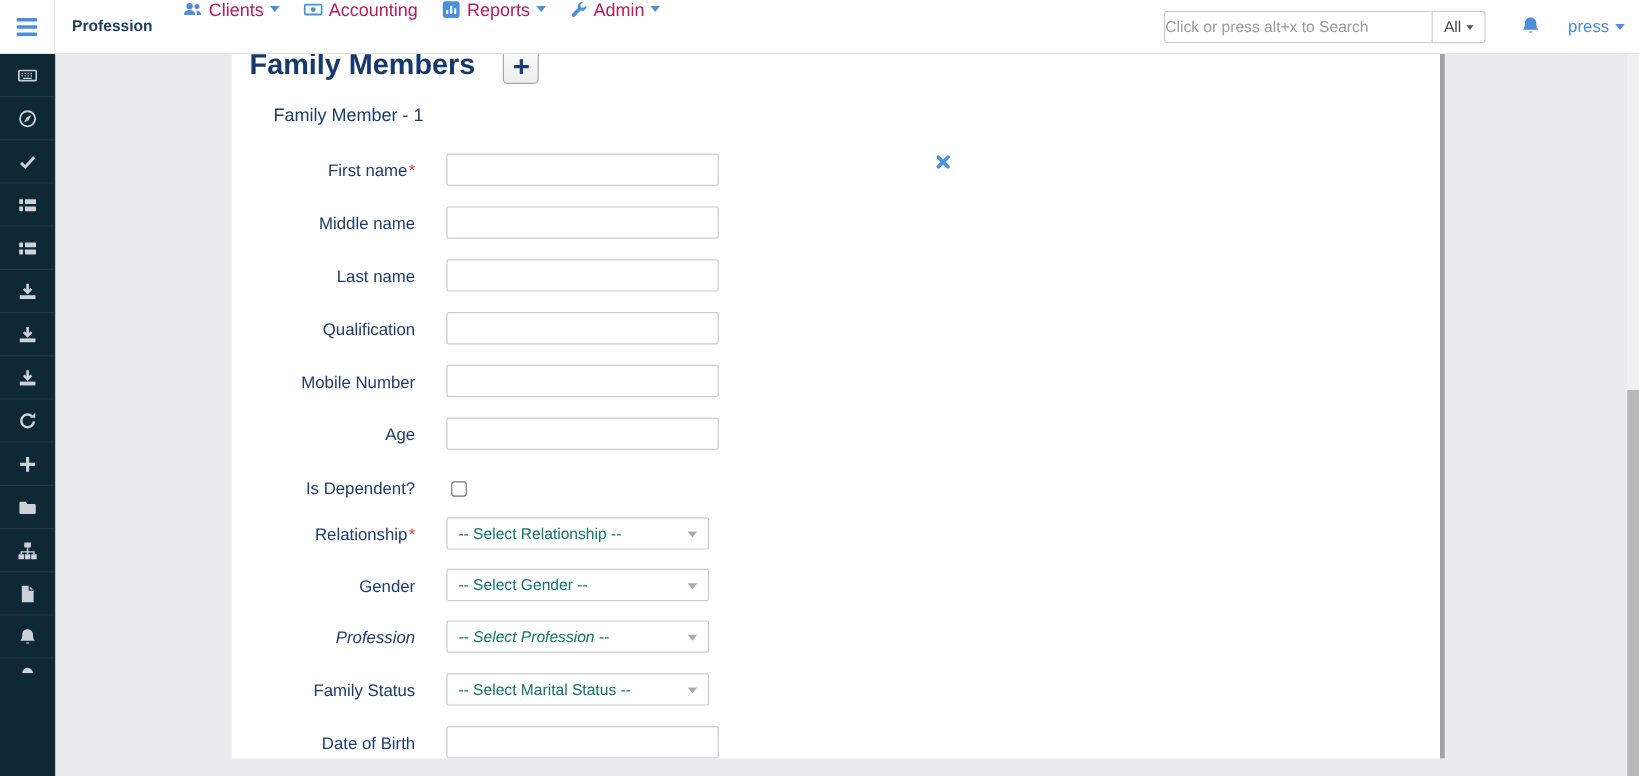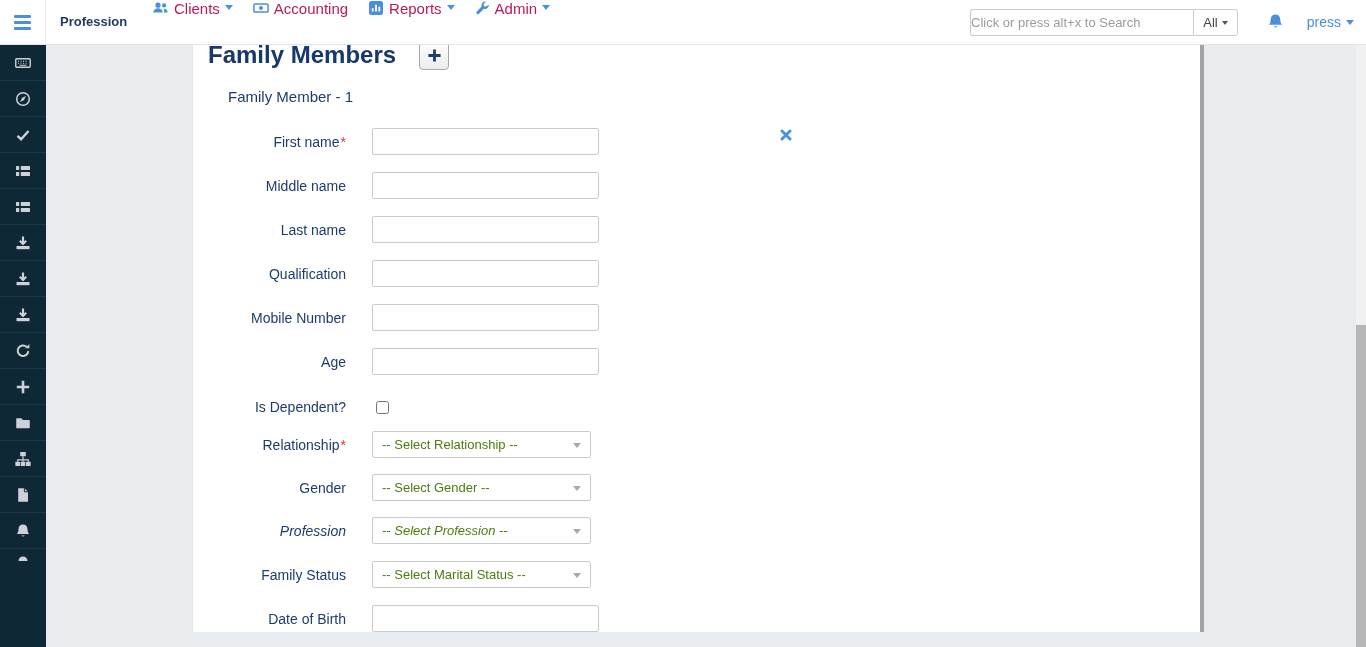--- a/index.html
+++ b/index.html
@@ -39,21 +39,21 @@
   .title-row { position:absolute; left:15px; top:3px; height:44px; display:flex; align-items:center; gap:23px; }
   .page-title { font-size:24px; font-weight:600; color:#16386b; }
   .add-btn { width:30px; height:29px; border:1px solid #a8a8a8; border-radius:4px; background:linear-gradient(#fdfdfd,#ededed); display:flex; align-items:center; justify-content:center; cursor:pointer; }
   .member-heading { position:absolute; left:35px; top:58px; font-size:15px; color:#1d3c6e; }
 
   .form-row { position:absolute; left:15px; display:flex; align-items:center; height:27px; }
   .row-label { width:138px; text-align:right; font-size:14px; color:#1d3c6e; white-space:nowrap; }
   .req { color:#e0332c; margin-left:1px; }
   .text-input { margin-left:26px; width:227px; height:27px; border:1px solid #cbcbcb; border-radius:2px; padding:0 8px; font-size:13px; color:#333; background:#fff; outline:none; font-family:"Liberation Sans", sans-serif; }
   .select-box { margin-left:26px; width:219px; height:27px; border:1px solid #cbcbcb; border-radius:2px; background:#fff; display:flex; align-items:center; justify-content:space-between; padding:0 9px; cursor:pointer; }
-  .select-value { font-size:13px; color:#4d7c0f; }
+  .select-value { font-size:13px; color:#0f766e; }
   .select-caret { width:0; height:0; border:4px solid transparent; border-top:5px solid #a9a9a9; margin-top:5px; }
   .checkbox { margin-left:30px; width:13px; height:13px; cursor:pointer; }
   .remove-btn { position:absolute; left:582px; top:94px; width:22px; height:22px; display:flex; align-items:center; justify-content:center; cursor:pointer; }
 
   
   .r0  { top:98px; }  .r1  { top:142px; } .r2  { top:186px; } .r3 { top:230px; }
   .r4  { top:274px; } .r5  { top:318px; } .r6  { top:366px; height:22px; }
   .r7  { top:401px; } .r8  { top:444px; } .r9  { top:487px;font-style:italic; }
   .r10 { top:531px; } .r11 { top:575px; }
 

